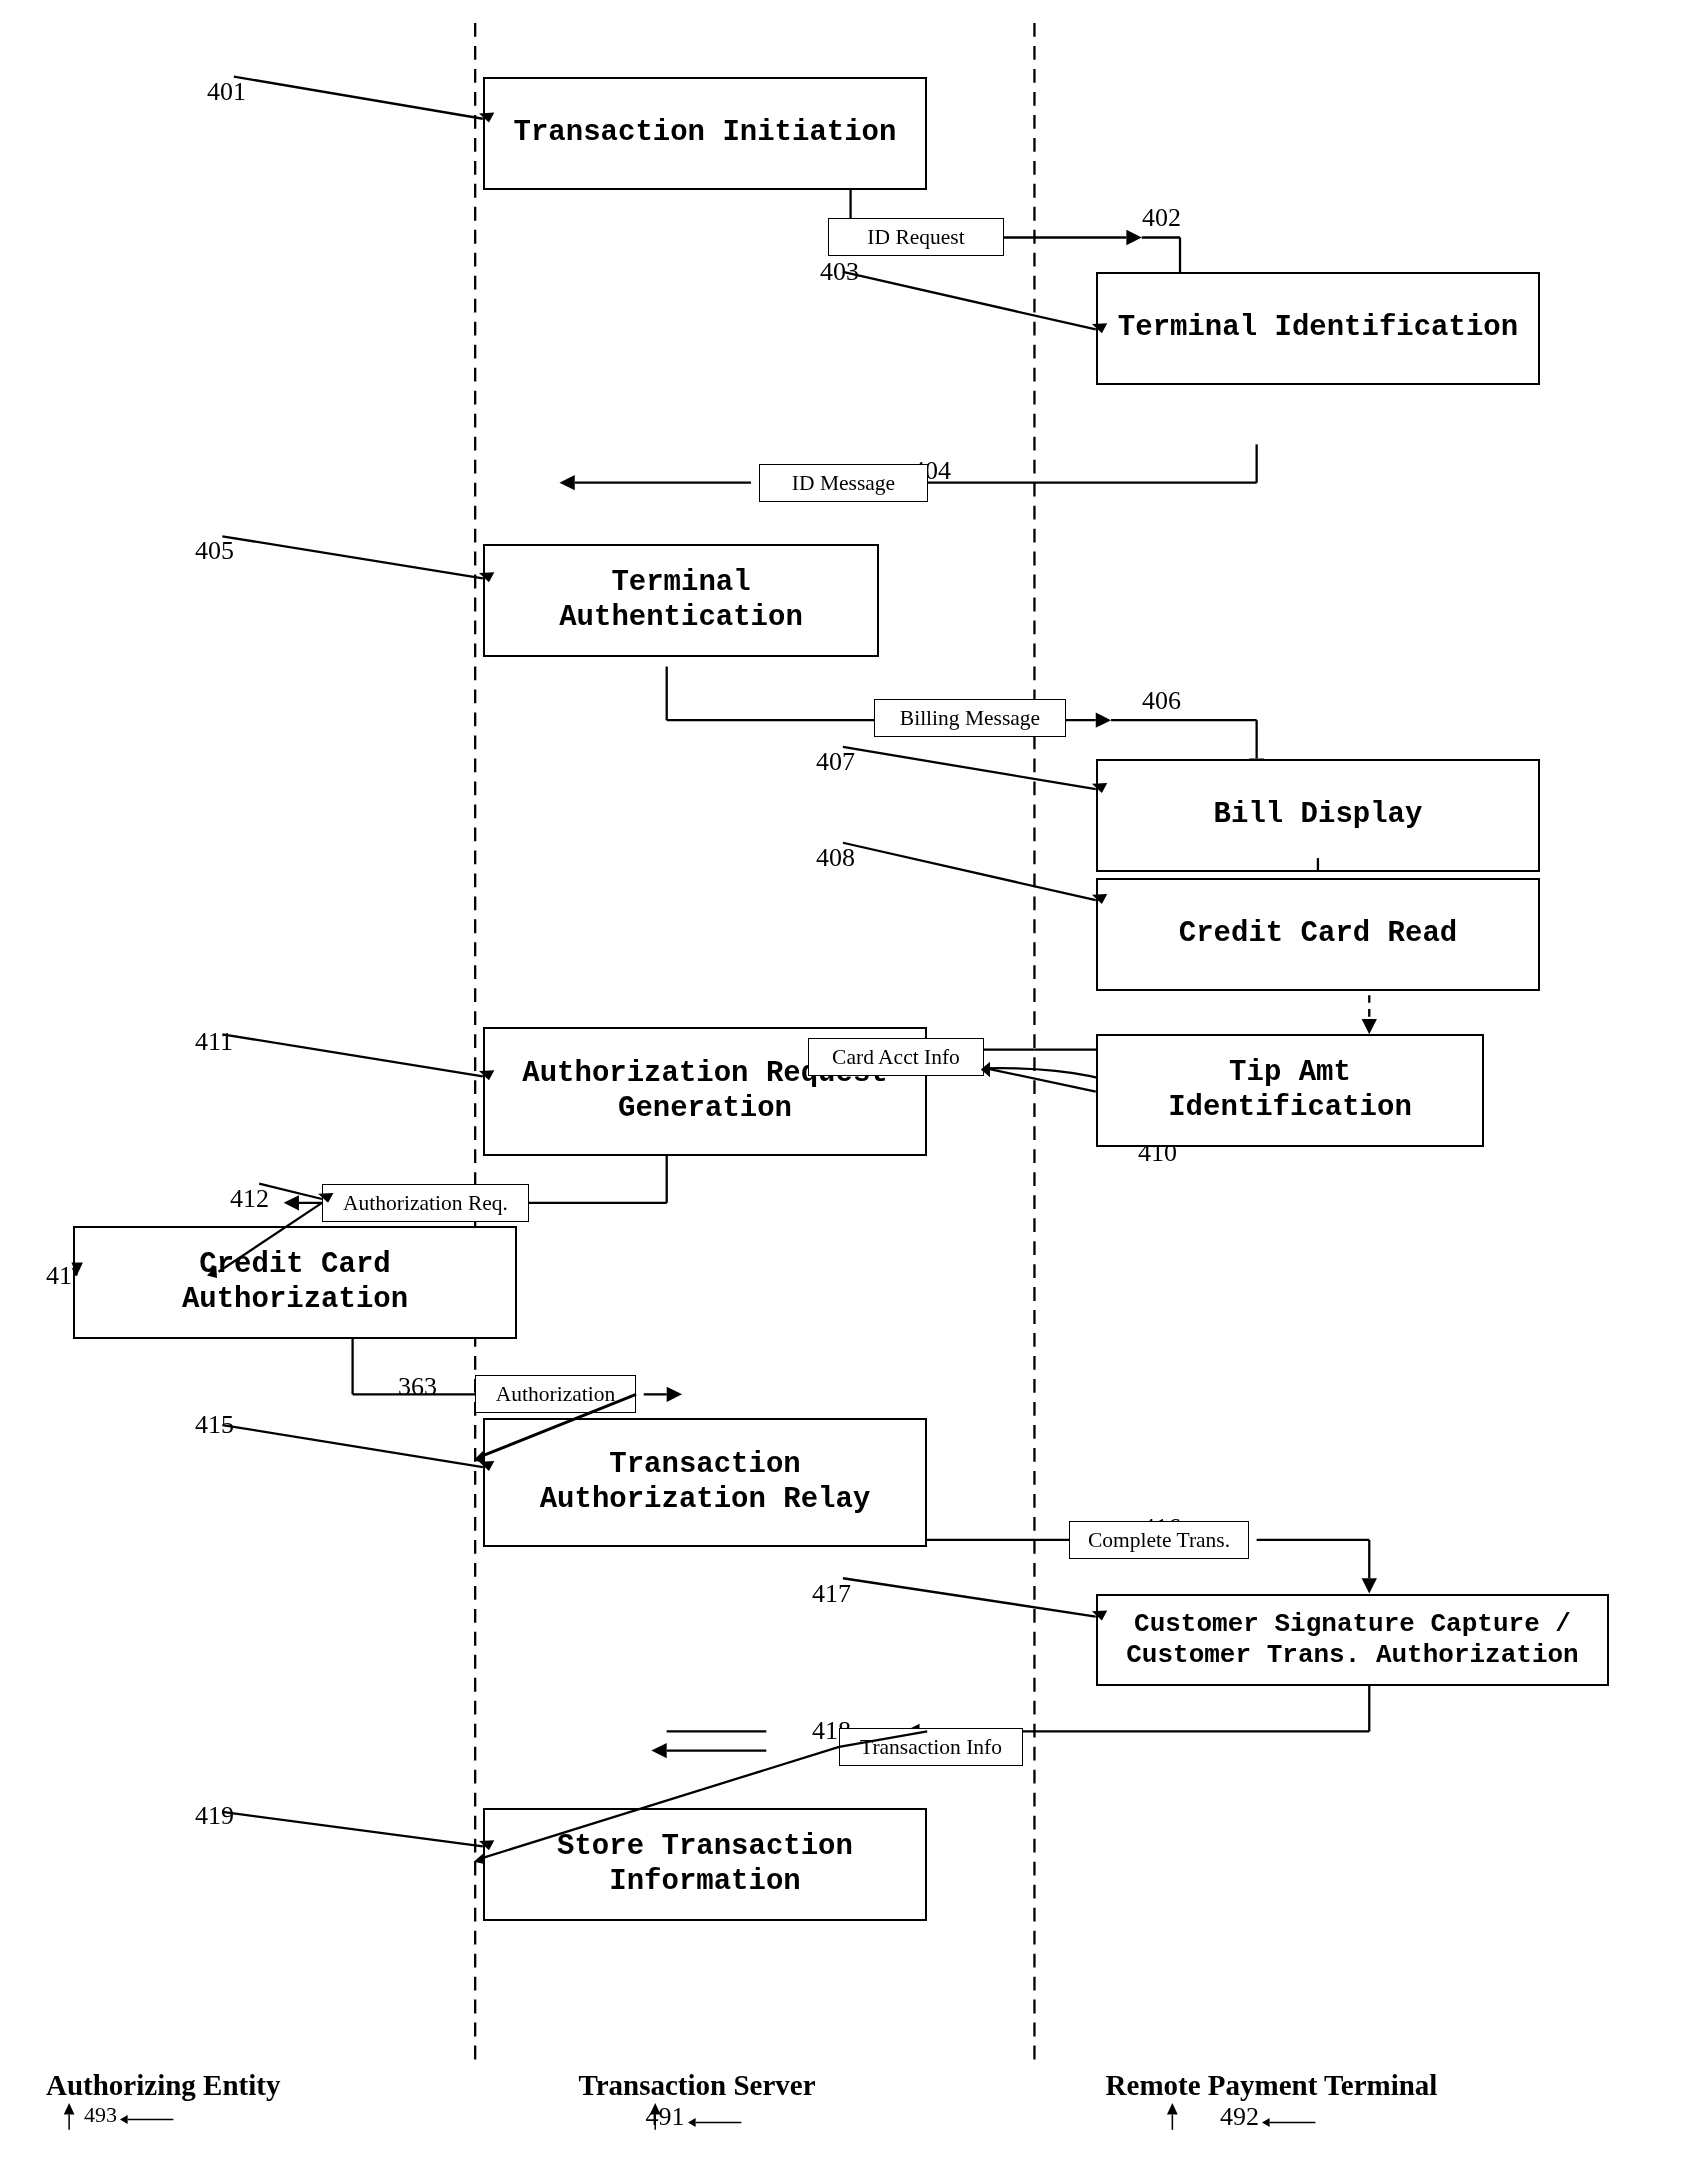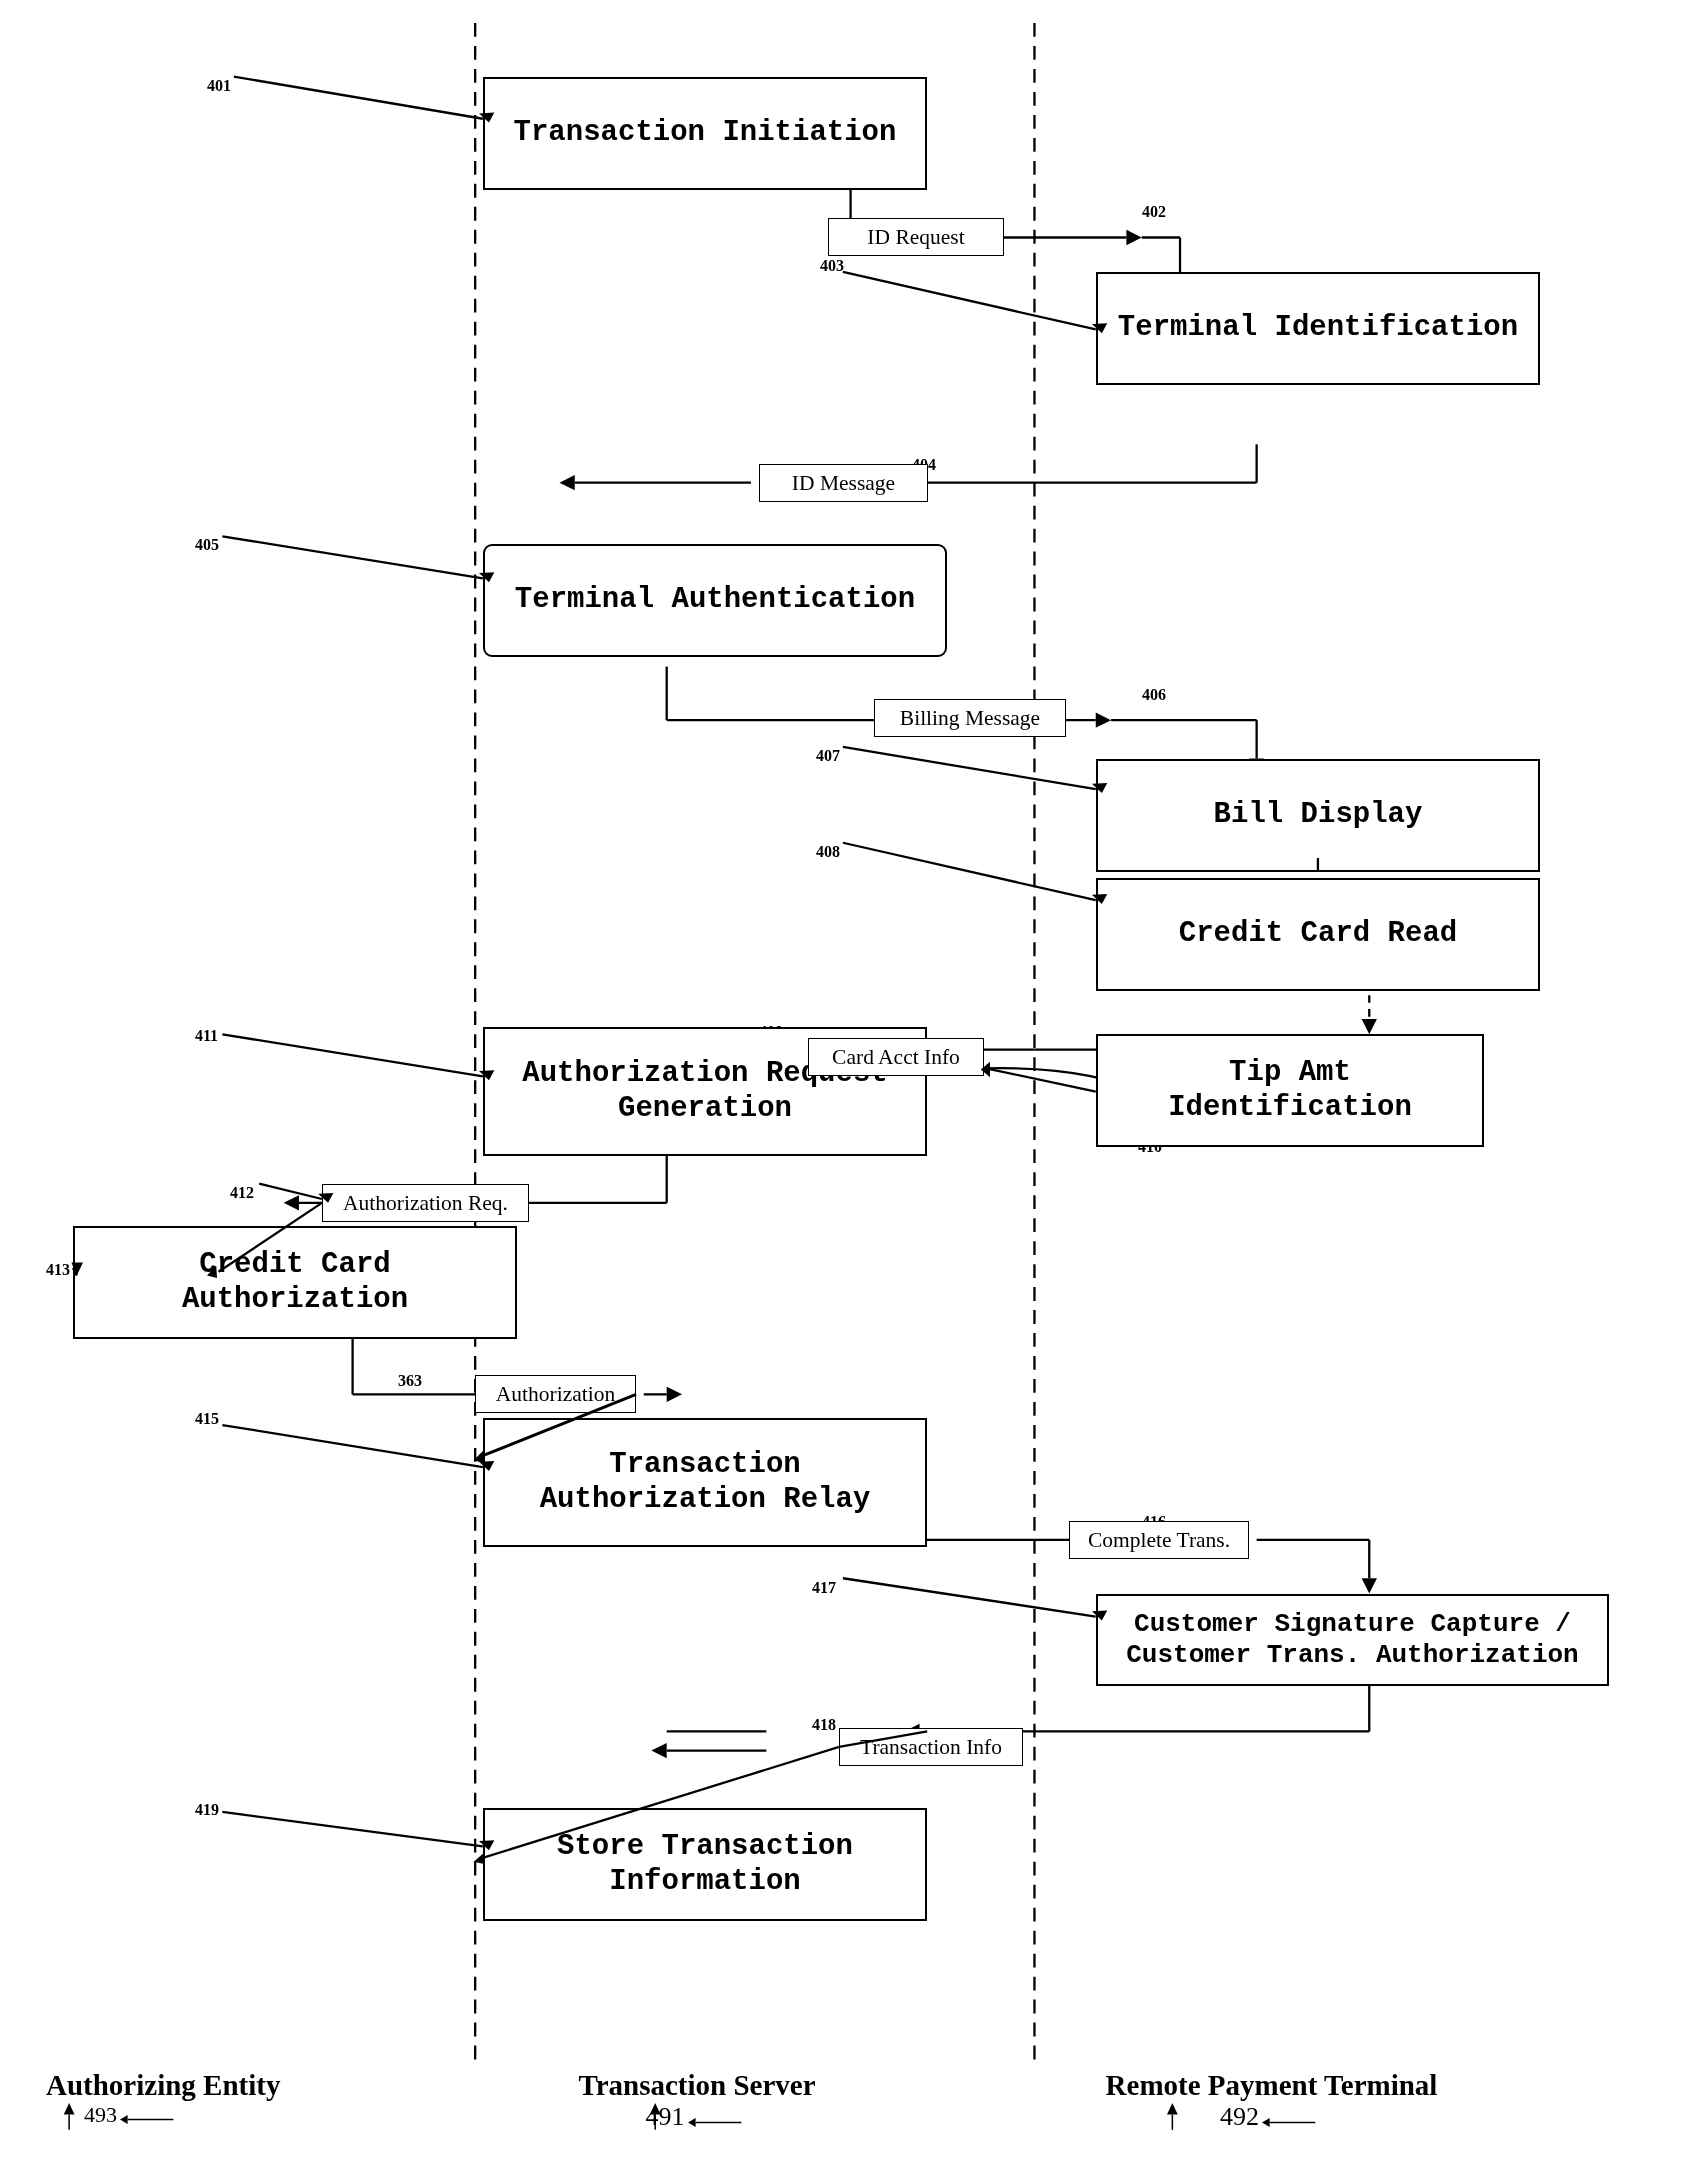--- a/index.html
+++ b/index.html
@@ -37,22 +37,22 @@
       display: flex;
       align-items: center;
       justify-content: center;
       text-align: left;
       font-size: 21.5px;
       padding: 3.8px 9.2px;
       white-space: nowrap;
     }
     .step-num {
       position: absolute;
-      font-size: 16px;
-      font-weight: bold;
+      font-size: 26px;
+      font-weight: normal;
       text-align: right;
     }
     svg.arrows {
       position: absolute;
       top: 0;
       left: 0;
       width: 1705px;
       height: 2172px;
       pointer-events: none;
     }
@@ -160,21 +160,21 @@
   <span class="step-num" style="left:195px; top:1801px;">419</span>
 
   <div class="box" style="left:483px; top:77px; width:444px; height:113px;">
     <span>Transaction Initiation</span>
   </div>
 
   <div class="box" style="left:1096px; top:272px; width:444px; height:113px;">
     <span>Terminal Identification</span>
   </div>
 
-  <div class="box" style="left:483px; top:544px; width:464px; height:113px;border-radius:9px;">
+  <div class="box" style="left:483px; top:544px; width:396px; height:113px;">
     <span>Terminal Authentication</span>
   </div>
 
   <div class="box" style="left:1096px; top:759px; width:444px; height:113px;">
     <span>Bill Display</span>
   </div>
 
   <div class="box" style="left:1096px; top:858px; width:444px; height:113px;margin-top:20px;">
     <span>Credit Card Read</span>
   </div>

